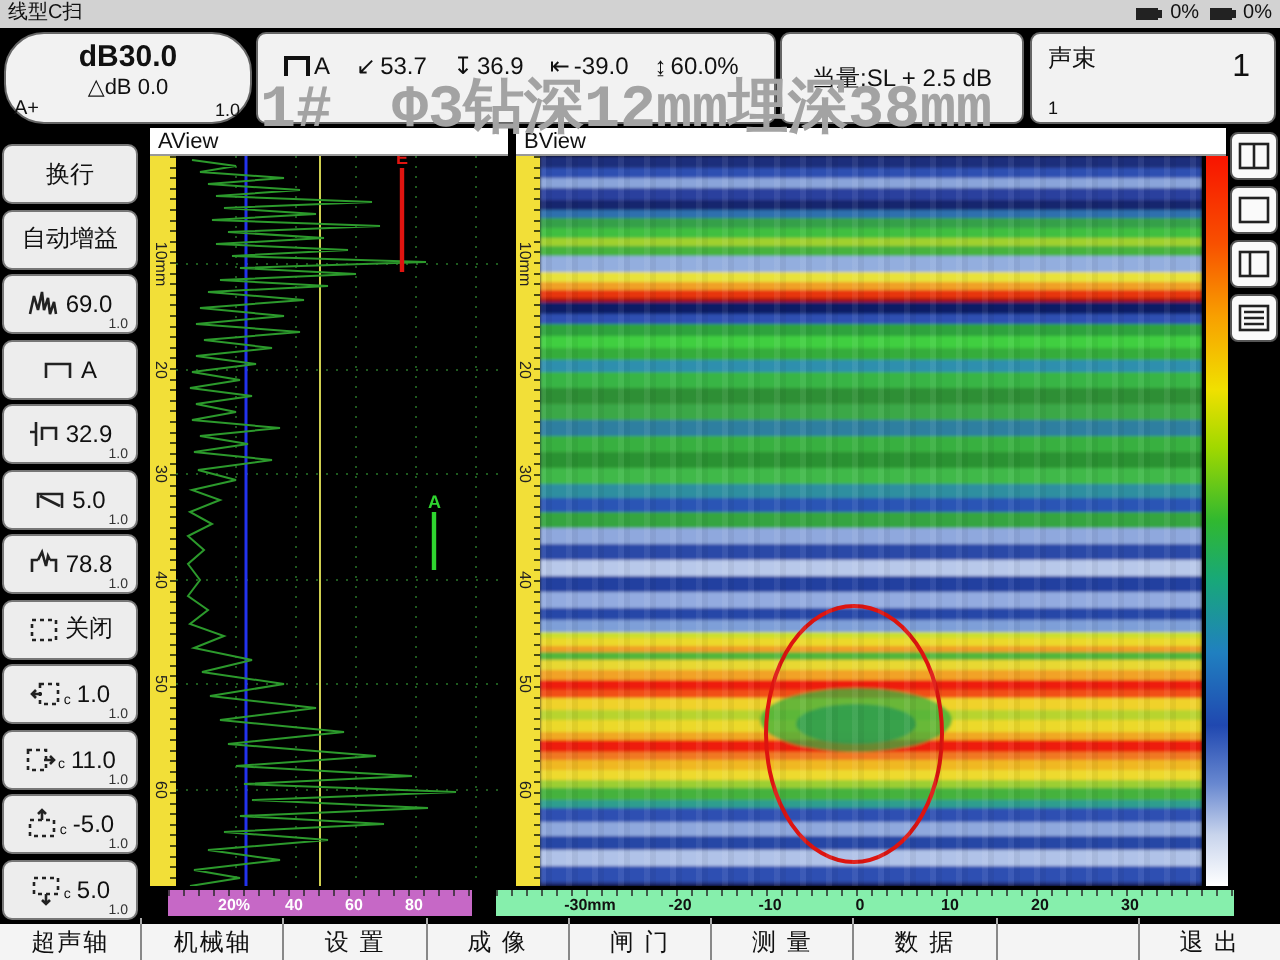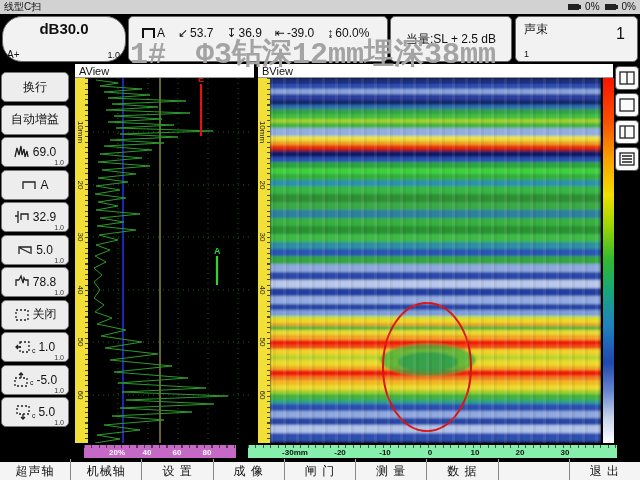--- a/index.html
+++ b/index.html
@@ -80,20 +80,21 @@
     <span class="status-right">
       <span class="battery"></span>
       <span>0%</span>
       <span class="battery"></span>
       <span>0%</span>
     </span>
   </div>
 
   <div class="panel gain-panel">
     <div class="gain-main">dB30.0</div>
+    <div class="gain-delta">△dB 0.0</div>
     <div class="corner-bl">A+</div>
     <div class="corner-br">1.0</div>
   </div>
   <div class="panel meas-panel" id="meas-panel">
       <span class="meas-item">
         <span class="gate-glyph"></span>
         <span>A</span>
       </span>
       <span class="meas-item">
         <span class="meas-glyph">↙</span>
@@ -170,20 +171,29 @@
         </svg>
         <span>关闭</span>
       </div>
       <div class="side-btn">
         <svg width="16" height="16" viewBox="0 0 16 16" stroke="#222" stroke-width="1.3" fill="none">
           <rect x="5" y="3" width="9" height="10" stroke-dasharray="2 2"></rect>
           <path d="M1 8h5M3 6L1 8l2 2"></path>
         </svg>
         <span class="side-c">c</span>
         <span>1.0</span>
+        <span class="side-sub">1.0</span>
+      </div>
+      <div class="side-btn">
+        <svg width="16" height="16" viewBox="0 0 16 16" stroke="#222" stroke-width="1.3" fill="none">
+          <rect x="2" y="3" width="9" height="10" stroke-dasharray="2 2"></rect>
+          <path d="M10 8h5M13 6l2 2-2 2"></path>
+        </svg>
+        <span class="side-c">c</span>
+        <span>11.0</span>
         <span class="side-sub">1.0</span>
       </div>
       <div class="side-btn">
         <svg width="16" height="16" viewBox="0 0 16 16" stroke="#222" stroke-width="1.3" fill="none">
           <rect x="2" y="6" width="12" height="8" stroke-dasharray="2 2"></rect>
           <path d="M8 1v5M6 3l2-2 2 2"></path>
         </svg>
         <span class="side-c">c</span>
         <span>-5.0</span>
         <span class="side-sub">1.0</span>

